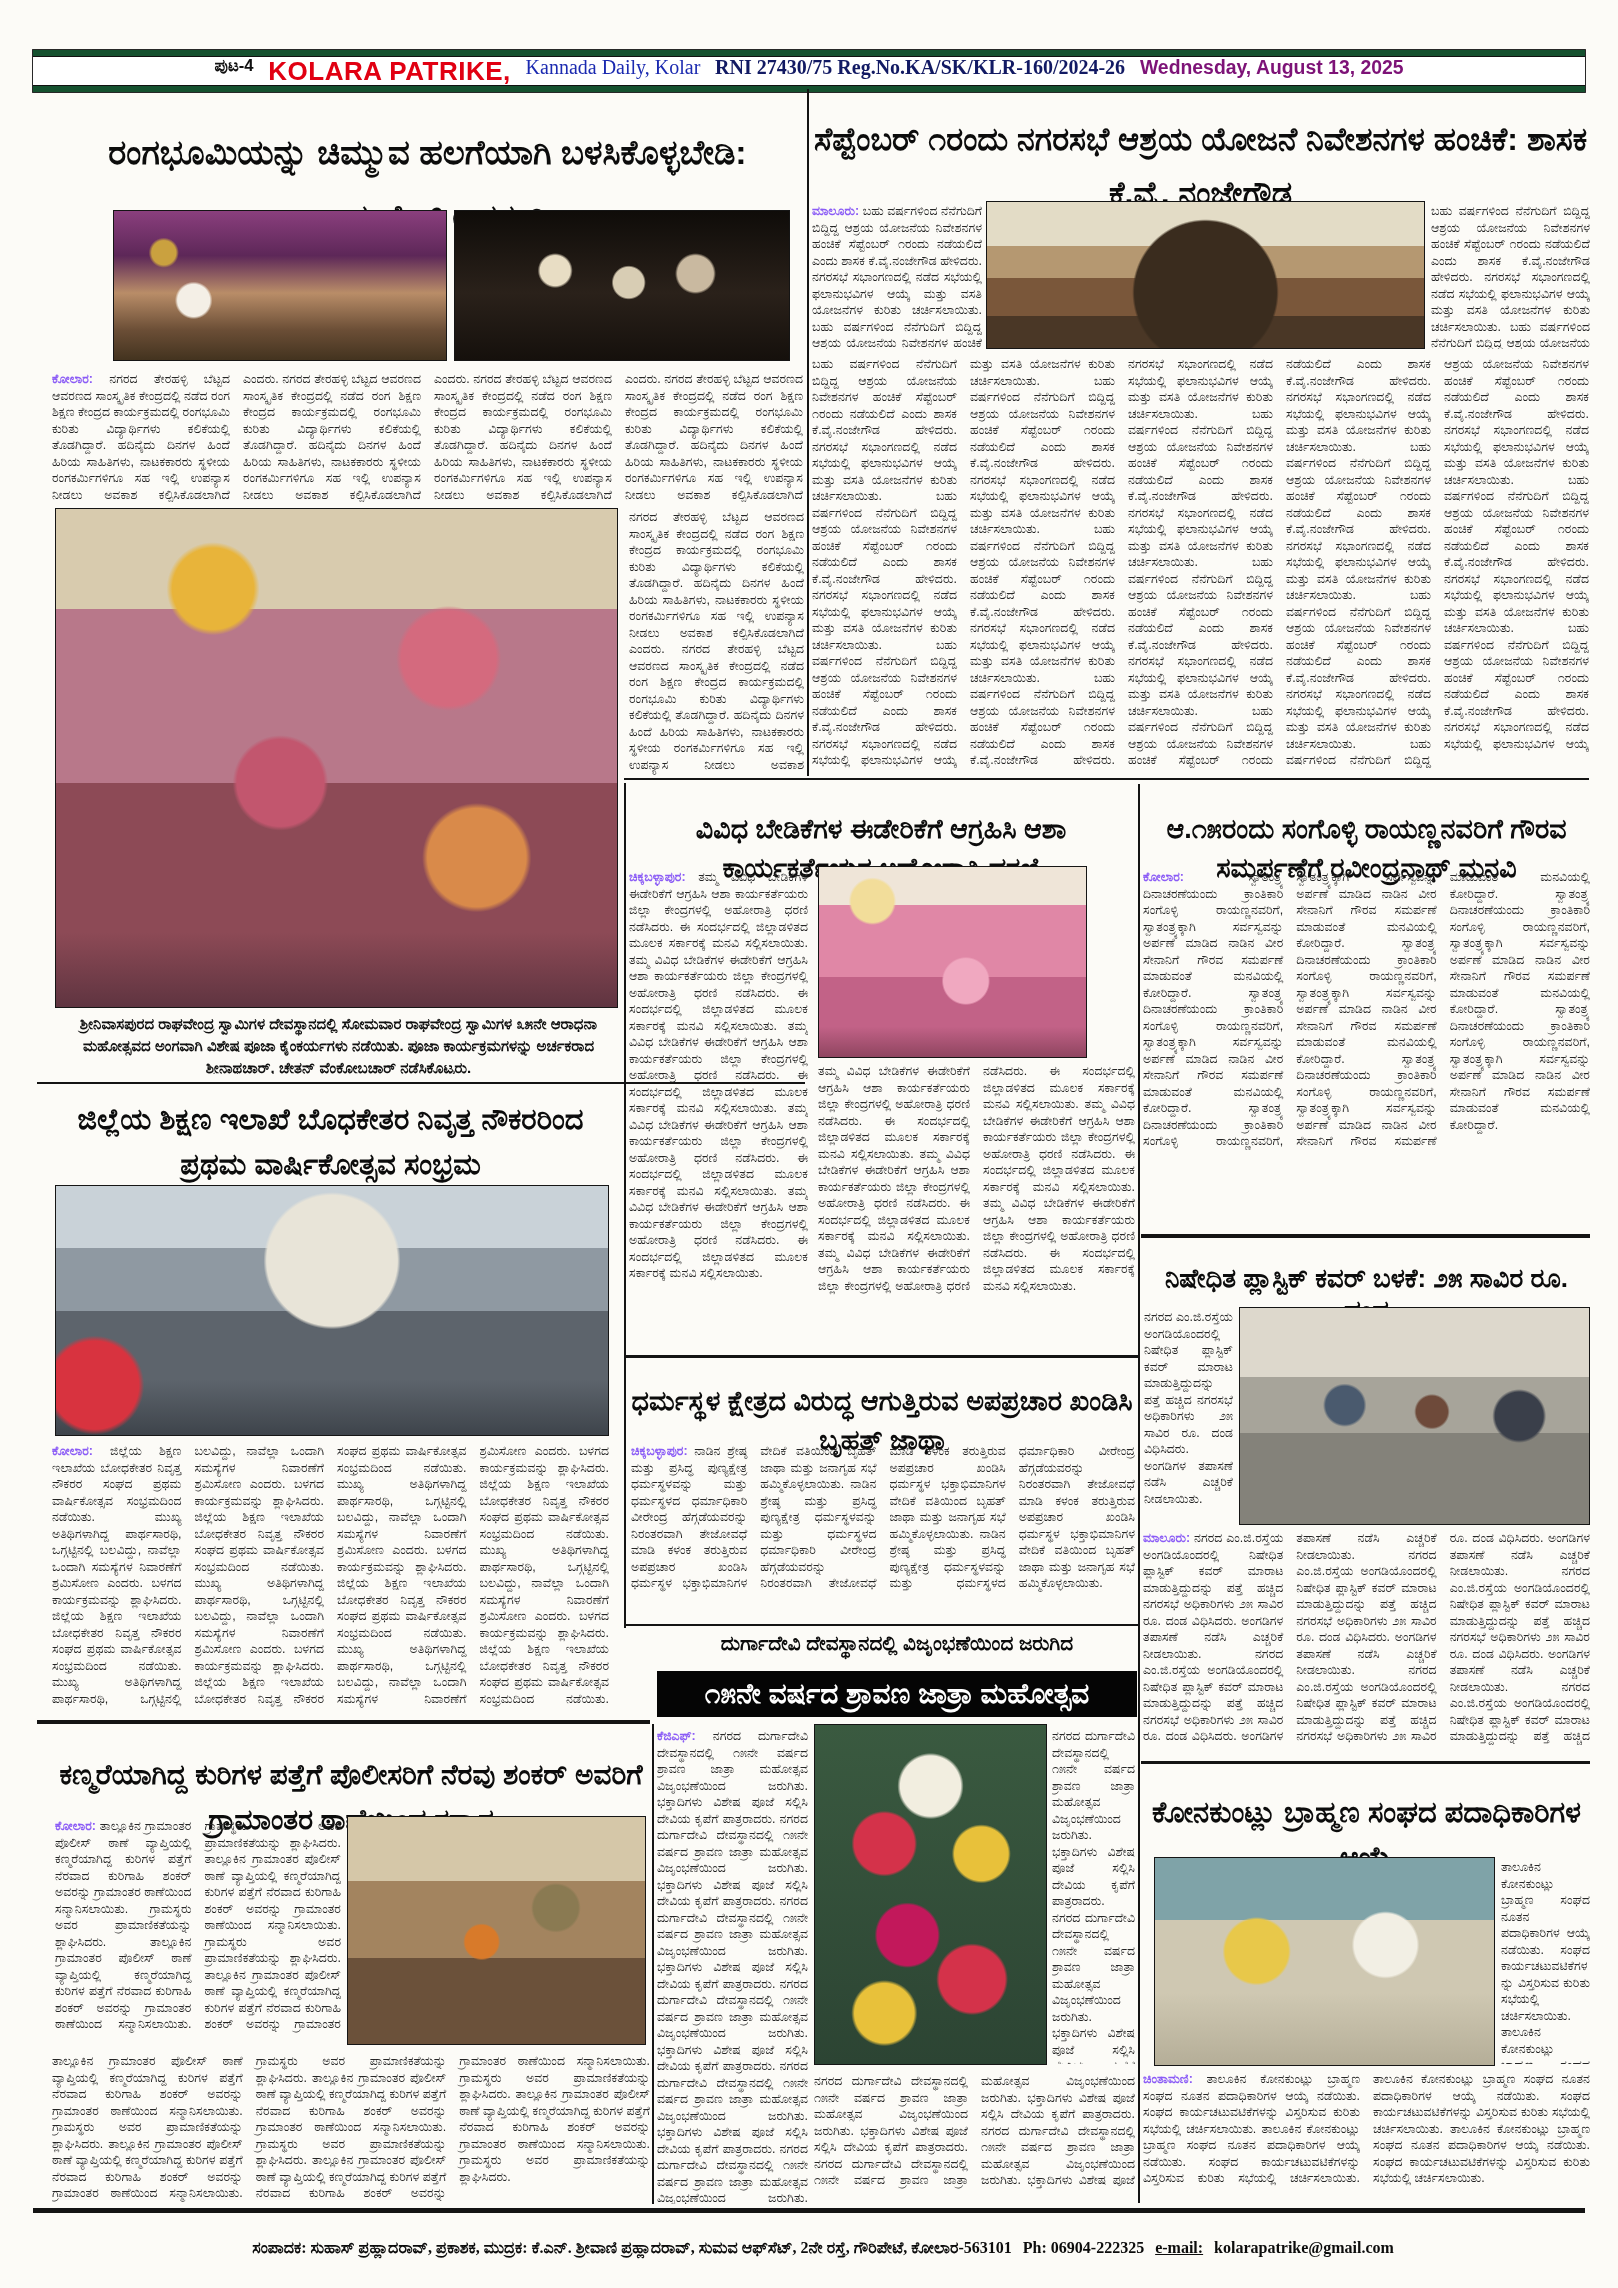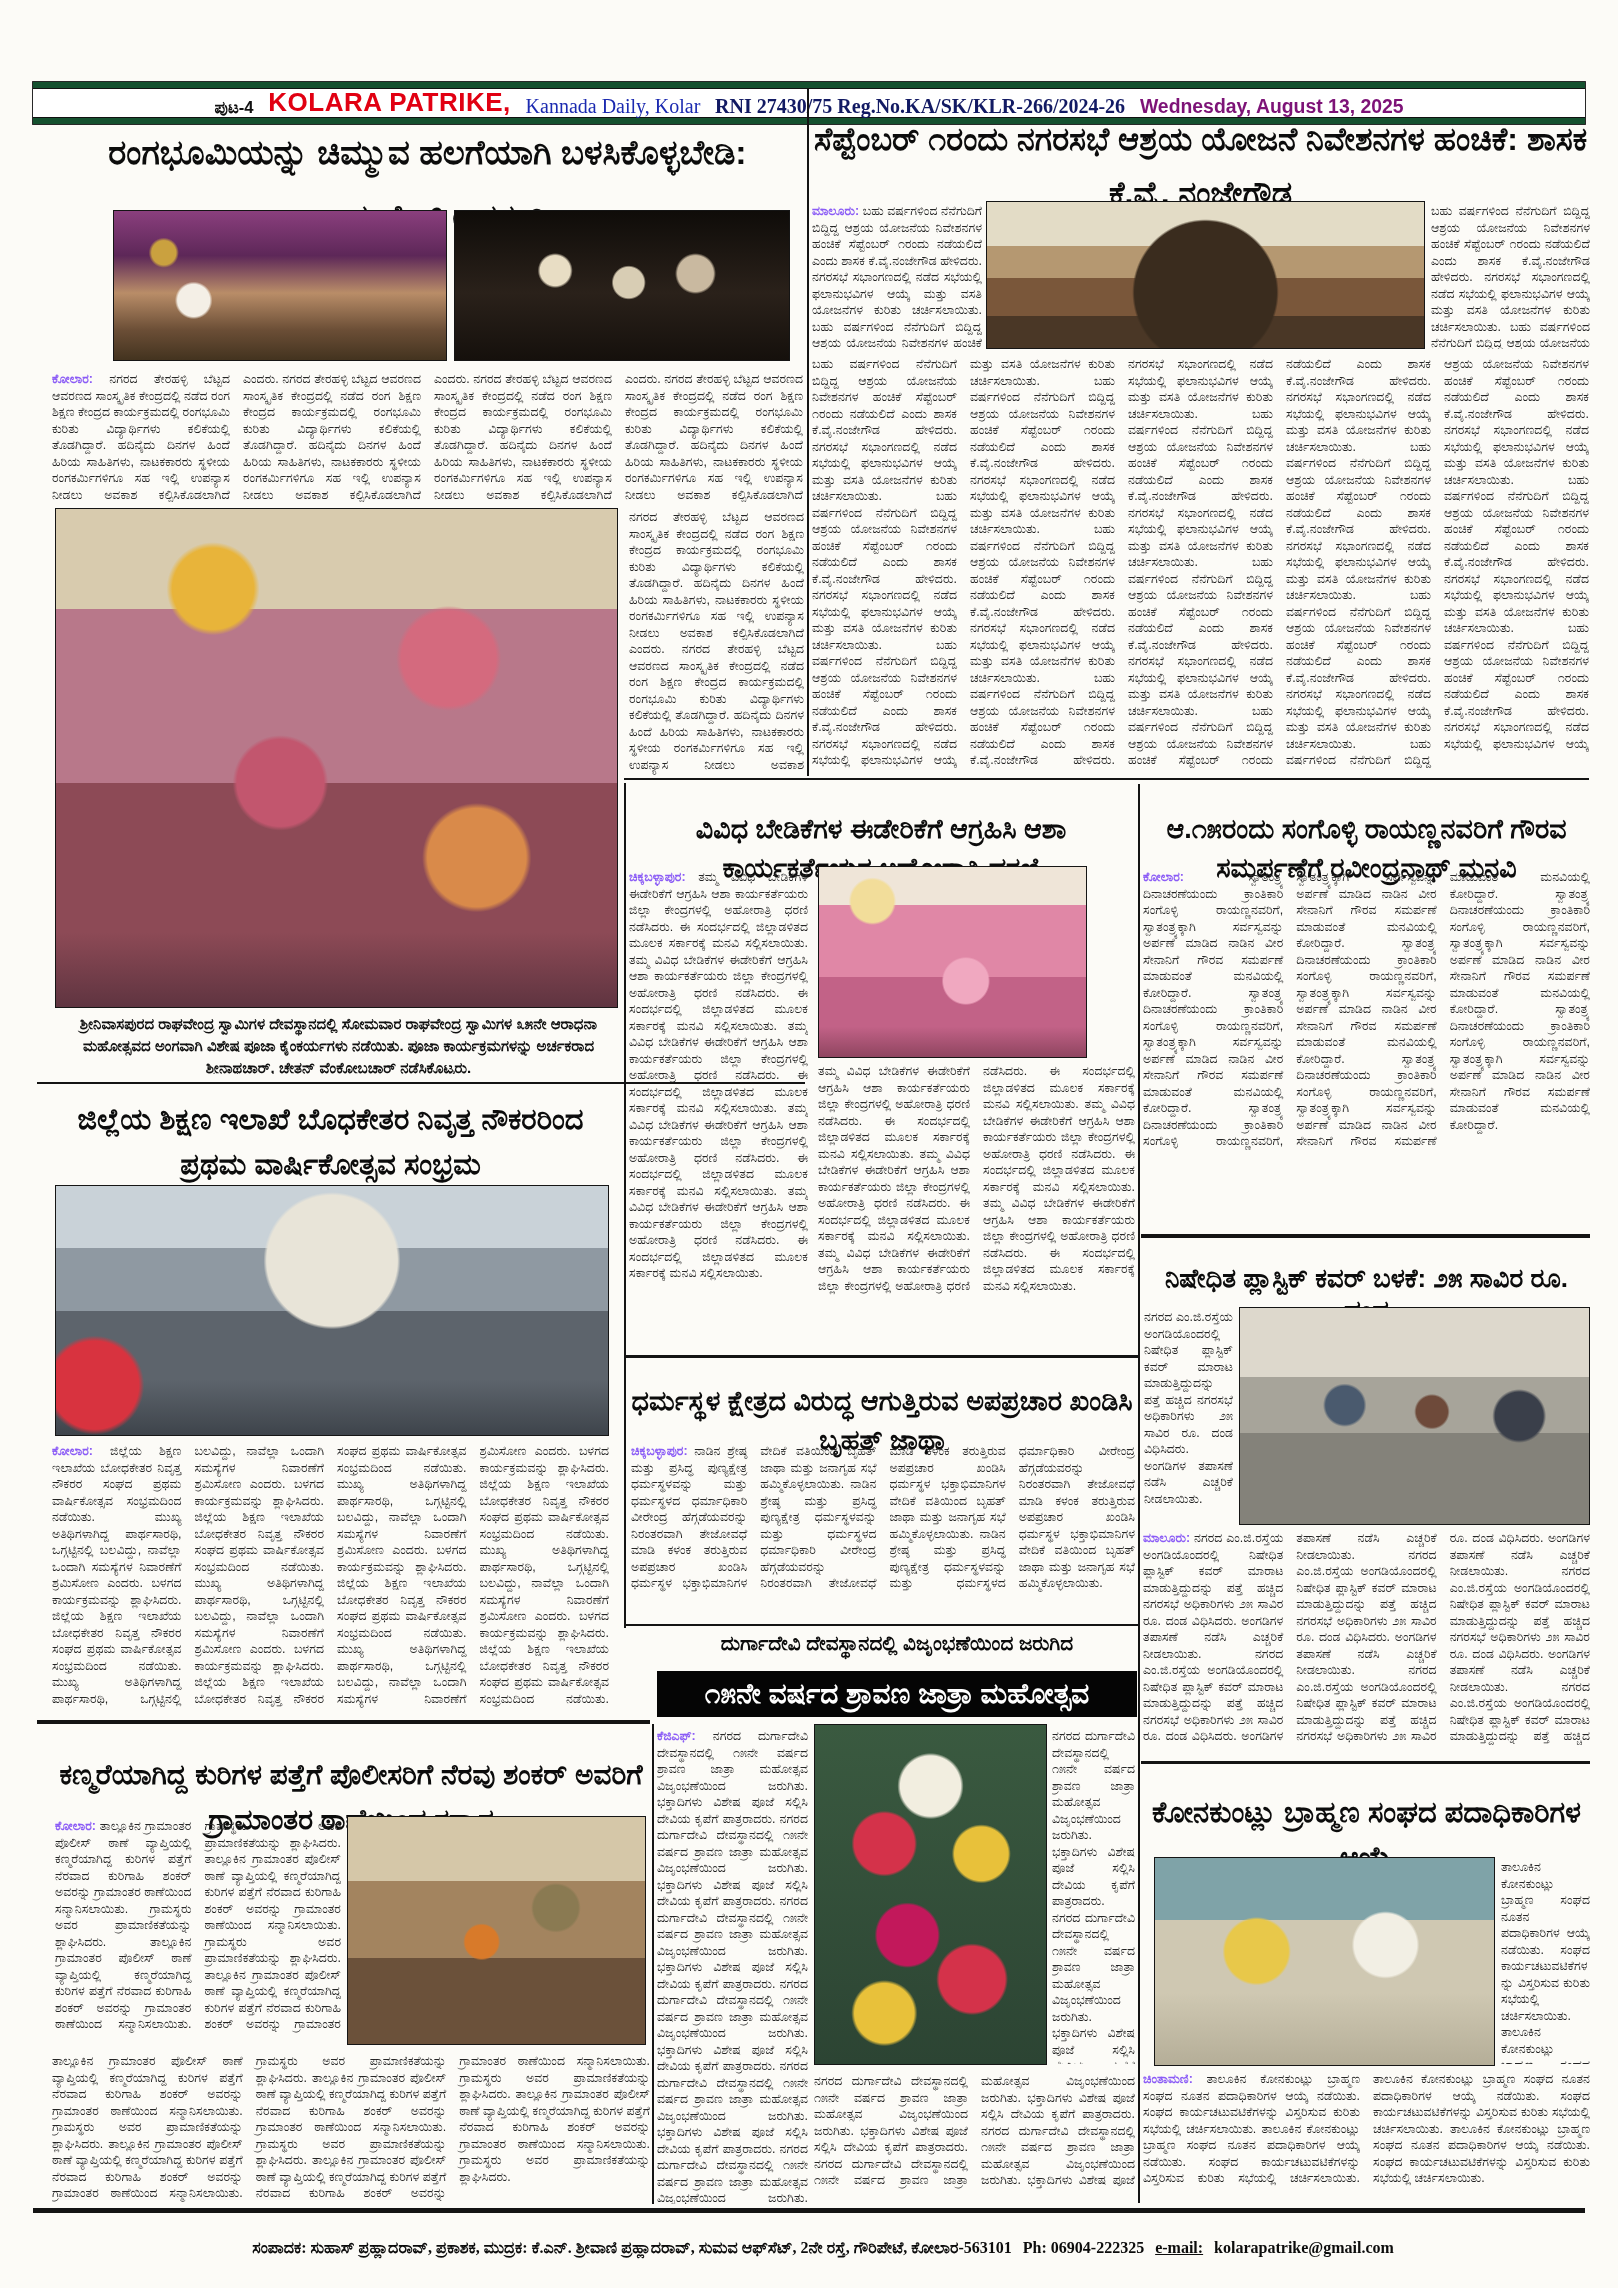--- a/index.html
+++ b/index.html
@@ -1,22 +1,22 @@
 <!DOCTYPE html>
 <html style="font-size:14.8px"><head>
 <meta charset="utf-8">
 <style>
   html,body{margin:0;padding:0;background:#9a9a94;}
   .page{position:relative;width:1619px;height:2289px;background:#fcfbf7;margin:0 auto;
         font-family:"Liberation Sans","DejaVu Sans",sans-serif;color:#1c1c1c;overflow:hidden;}
   .abs{position:absolute;box-sizing:border-box;}
   
-  .masthead{display:flex;align-items:flex-end;justify-content:center;gap:14.8px;background:#fff;
+  .masthead{display:flex;align-items:flex-start;justify-content:center;gap:14.8px;background:#fff;
             border-top:6.5px solid #15512f;border-bottom:6.5px solid #15512f;
-            box-shadow:0 0 0 0.9px #111, inset 0 0.9px 0 #111, inset 0 -0.9px 0 #111;white-space:nowrap;margin-top:32px;}
+            box-shadow:0 0 0 0.9px #111, inset 0 0.9px 0 #111, inset 0 -0.9px 0 #111;white-space:nowrap;}
   .mh-page{font-size:16.6px;font-weight:700;color:#111;}
   .mh-name{font-size:26px;font-weight:800;color:#e10012;letter-spacing:0.5px;}
   .mh-desc{font-family:"Liberation Serif","DejaVu Serif",serif;font-size:20px;color:#1b2ab0;}
   .mh-reg{font-family:"Liberation Serif","DejaVu Serif",serif;font-size:20px;font-weight:700;color:#121a63;}
   .mh-date{font-size:19.4px;font-weight:800;color:#7d1377;}
   
   .headline{font-weight:800;color:#0c0c0c;text-align:center;}
   .hl-xl{font-size:34px;line-height:1.9;}
   .hl-lg{font-size:32px;line-height:1.7;}
   .hl-md{font-size:27px;line-height:1.42;}
@@ -81,21 +81,21 @@
 </style>
 </head>
 <body>
 
 <div class="page">
 
   <header class="abs masthead" style="left:33px;top:50px;width:1552px;height:42px;">
     <span class="mh-page">ಪುಟ-4</span>
     <span class="mh-name">KOLARA PATRIKE,</span>
     <span class="mh-desc">Kannada Daily, Kolar</span>
-    <span class="mh-reg">RNI 27430/75 Reg.No.KA/SK/KLR-266/2024-26</span>
+    <span class="mh-reg">RNI 27430/75 Reg.No.KA/SK/KLR-160/2024-26</span>
     <span class="mh-date">Wednesday, August 13, 2025</span>
   </header>
 
   <h2 class="abs headline hl-xl" style="left:52px;top:92px;width:751px;height:131px;">ರಂಗಭೂಮಿಯನ್ನು ಚಿಮ್ಮುವ ಹಲಗೆಯಾಗಿ ಬಳಸಿಕೊಳ್ಳಬೇಡಿ: ಡಾ.ರುದ್ರೇಶ್ ಅದರಂಗಿ</h2>
   <div class="abs photo ph-speech" style="left:113px;top:210px;width:334px;height:151px;"></div>
   <div class="abs photo ph-drama" style="left:454px;top:210px;width:336px;height:151px;"></div>
   <div class="abs btxt cols-4" style="left:52px;top:371px;width:751px;height:135px;">
     <b class="dateline">ಕೋಲಾರ:</b>
     <span>ನಗರದ ತೇರಹಳ್ಳಿ ಬೆಟ್ಟದ ಆವರಣದ ಸಾಂಸ್ಕೃತಿಕ ಕೇಂದ್ರದಲ್ಲಿ ನಡೆದ ರಂಗ ಶಿಕ್ಷಣ ಕೇಂದ್ರದ ಕಾರ್ಯಕ್ರಮದಲ್ಲಿ ರಂಗಭೂಮಿ ಕುರಿತು ವಿದ್ಯಾರ್ಥಿಗಳು ಕಲಿಕೆಯಲ್ಲಿ ತೊಡಗಿದ್ದಾರೆ. ಹದಿನೈದು ದಿನಗಳ ಹಿಂದೆ ಹಿರಿಯ ಸಾಹಿತಿಗಳು, ನಾಟಕಕಾರರು ಸ್ಥಳೀಯ ರಂಗಕರ್ಮಿಗಳಿಗೂ ಸಹ ಇಲ್ಲಿ ಉಪನ್ಯಾಸ ನೀಡಲು ಅವಕಾಶ ಕಲ್ಪಿಸಿಕೊಡಲಾಗಿದೆ ಎಂದರು. ನಗರದ ತೇರಹಳ್ಳಿ ಬೆಟ್ಟದ ಆವರಣದ ಸಾಂಸ್ಕೃತಿಕ ಕೇಂದ್ರದಲ್ಲಿ ನಡೆದ ರಂಗ ಶಿಕ್ಷಣ ಕೇಂದ್ರದ ಕಾರ್ಯಕ್ರಮದಲ್ಲಿ ರಂಗಭೂಮಿ ಕುರಿತು ವಿದ್ಯಾರ್ಥಿಗಳು ಕಲಿಕೆಯಲ್ಲಿ ತೊಡಗಿದ್ದಾರೆ. ಹದಿನೈದು ದಿನಗಳ ಹಿಂದೆ ಹಿರಿಯ ಸಾಹಿತಿಗಳು, ನಾಟಕಕಾರರು ಸ್ಥಳೀಯ ರಂಗಕರ್ಮಿಗಳಿಗೂ ಸಹ ಇಲ್ಲಿ ಉಪನ್ಯಾಸ ನೀಡಲು ಅವಕಾಶ ಕಲ್ಪಿಸಿಕೊಡಲಾಗಿದೆ ಎಂದರು. ನಗರದ ತೇರಹಳ್ಳಿ ಬೆಟ್ಟದ ಆವರಣದ ಸಾಂಸ್ಕೃತಿಕ ಕೇಂದ್ರದಲ್ಲಿ ನಡೆದ ರಂಗ ಶಿಕ್ಷಣ ಕೇಂದ್ರದ ಕಾರ್ಯಕ್ರಮದಲ್ಲಿ ರಂಗಭೂಮಿ ಕುರಿತು ವಿದ್ಯಾರ್ಥಿಗಳು ಕಲಿಕೆಯಲ್ಲಿ ತೊಡಗಿದ್ದಾರೆ. ಹದಿನೈದು ದಿನಗಳ ಹಿಂದೆ ಹಿರಿಯ ಸಾಹಿತಿಗಳು, ನಾಟಕಕಾರರು ಸ್ಥಳೀಯ ರಂಗಕರ್ಮಿಗಳಿಗೂ ಸಹ ಇಲ್ಲಿ ಉಪನ್ಯಾಸ ನೀಡಲು ಅವಕಾಶ ಕಲ್ಪಿಸಿಕೊಡಲಾಗಿದೆ ಎಂದರು. ನಗರದ ತೇರಹಳ್ಳಿ ಬೆಟ್ಟದ ಆವರಣದ ಸಾಂಸ್ಕೃತಿಕ ಕೇಂದ್ರದಲ್ಲಿ ನಡೆದ ರಂಗ ಶಿಕ್ಷಣ ಕೇಂದ್ರದ ಕಾರ್ಯಕ್ರಮದಲ್ಲಿ ರಂಗಭೂಮಿ ಕುರಿತು ವಿದ್ಯಾರ್ಥಿಗಳು ಕಲಿಕೆಯಲ್ಲಿ ತೊಡಗಿದ್ದಾರೆ. ಹದಿನೈದು ದಿನಗಳ ಹಿಂದೆ ಹಿರಿಯ ಸಾಹಿತಿಗಳು, ನಾಟಕಕಾರರು ಸ್ಥಳೀಯ ರಂಗಕರ್ಮಿಗಳಿಗೂ ಸಹ ಇಲ್ಲಿ ಉಪನ್ಯಾಸ ನೀಡಲು ಅವಕಾಶ ಕಲ್ಪಿಸಿಕೊಡಲಾಗಿದೆ ಎಂದರು. ನಗರದ ತೇರಹಳ್ಳಿ ಬೆಟ್ಟದ ಆವರಣದ ಸಾಂಸ್ಕೃತಿಕ ಕೇಂದ್ರದಲ್ಲಿ ನಡೆದ ರಂಗ ಶಿಕ್ಷಣ ಕೇಂದ್ರದ ಕಾರ್ಯಕ್ರಮದಲ್ಲಿ ರಂಗಭೂಮಿ ಕುರಿತು ವಿದ್ಯಾರ್ಥಿಗಳು ಕಲಿಕೆಯಲ್ಲಿ ತೊಡಗಿದ್ದಾರೆ. ಹದಿನೈದು ದಿನಗಳ ಹಿಂದೆ ಹಿರಿಯ ಸಾಹಿತಿಗಳು, ನಾಟಕಕಾರರು ಸ್ಥಳೀಯ ರಂಗಕರ್ಮಿಗಳಿಗೂ ಸಹ ಇಲ್ಲಿ ಉಪನ್ಯಾಸ ನೀಡಲು ಅವಕಾಶ ಕಲ್ಪಿಸಿಕೊಡಲಾಗಿದೆ ಎಂದರು.</span>
   </div>

